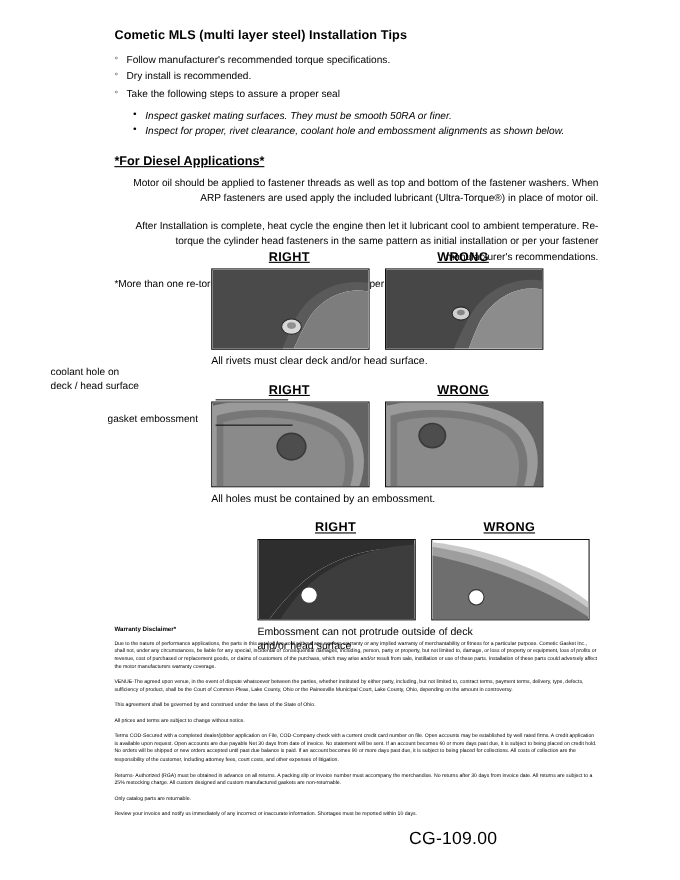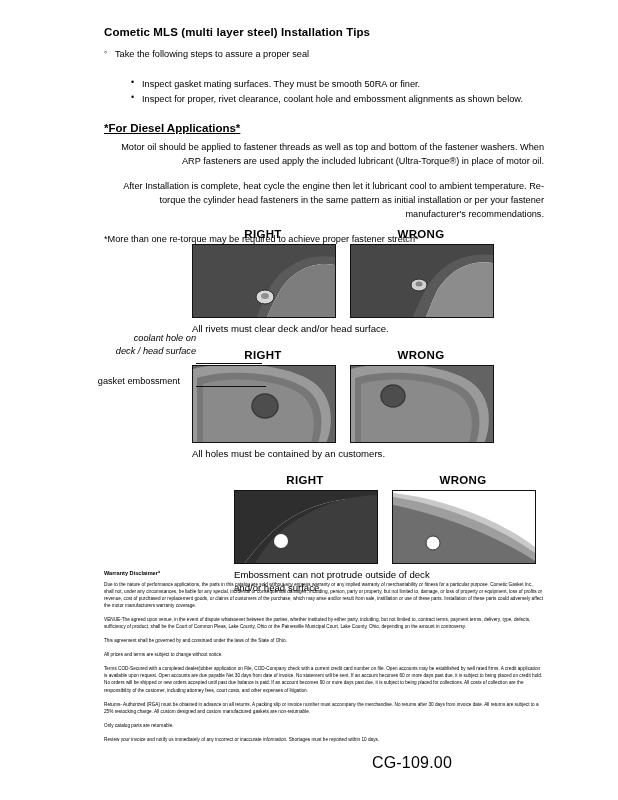--- a/index.html
+++ b/index.html
@@ -48,22 +48,23 @@
   }
   ul.bullets > li::before {
     content: "\25E6";
     position: absolute;
     left: 0;
     top: -1px;
     font-size: 9px;
   }
   ul.subbullets {
     list-style: none;
-    margin: 16px;
+    margin: 6px;
     padding: 0;
+    font-style: italic;
   }
   ul.subbullets > li {
     font-size: 9.2px;
     line-height: 1.55;
     position: relative;
     padding-left: 11px;
     margin-left: 11px;
   }
   ul.subbullets > li::before {
     content: "\2022";
@@ -93,20 +94,21 @@
   
   .figures {
     position: absolute;
     left: 192px;
     top: 228px;
     width: 300px;
   }
   .fig-row {
     display: flex;
     gap: 16px;
+    text-decoration: underline;
   }
   .fig-col {
     width: 142px;
   }
   .fig-label {
     font-size: 11.5px;
     font-weight: bold;
     text-align: center;
     margin-bottom: 4px;
     letter-spacing: 0.3px;
@@ -130,22 +132,21 @@
   .fig-caption.indent {
     margin-left: 42px;
   }
 
   
   .callouts {
     position: absolute;
     left: 46px;
     top: 332px;
     width: 150px;
-    text-align: right;
-    font-style: italic;
+    text-align: left;
   }
   .callout-line {
     font-size: 9.2px;
     line-height: 1.4;
   }
   .callout-2 {
     position: absolute;
     left: 30px;
     top: 376px;
     width: 150px;
@@ -186,20 +187,22 @@
 </style>
 </head>
 <body>
 
 <div class="page">
 
   <div class="content">
     <h1 class="title">Cometic MLS (multi layer steel) Installation Tips</h1>
 
     <ul class="bullets">
+      <li>Follow manufacturer's recommended torque specifications.</li>
+      <li>Dry install is recommended.</li>
       <li>Take the following steps to assure a proper seal</li>
     </ul>
     <ul class="subbullets">
       <li>Inspect gasket mating surfaces.  They must be smooth 50RA or finer.</li>
       <li>Inspect for proper, rivet clearance, coolant hole and embossment alignments as shown below.</li>
     </ul>
 
     <h2 class="subtitle">*For Diesel Applications*</h2>
     <p class="para">Motor oil should be applied to fastener threads as well as top and bottom of the fastener washers. When ARP fasteners are used apply the included lubricant (Ultra-Torque®) in place of motor oil.</p>
     <p class="para">After Installation is complete, heat cycle the engine then let it lubricant cool to ambient temperature. Re-torque the cylinder head fasteners in the same pattern as initial installation or per your fastener manufacturer's recommendations.</p>
@@ -259,21 +262,21 @@
             <rect x="0" y="0" width="142" height="76" fill="#636363"></rect>
             <path d="M-4,4 C30,-6 90,-4 120,16 C140,30 142,58 132,80 L-4,80 Z" fill="#9a9a9a"></path>
             <path d="M4,12 C32,3 86,5 112,22 C130,34 132,58 124,80 L4,80 Z" fill="#777777"></path>
             <path d="M10,18 C34,10 82,12 106,27 C122,38 124,58 117,80 L10,80 Z" fill="#8a8a8a"></path>
             <ellipse cx="42" cy="30" rx="12" ry="11" fill="#4d4d4d"></ellipse>
             <ellipse cx="42" cy="30" rx="12" ry="11" fill="none" stroke="#3a3a3a" stroke-width="1.5"></ellipse>
           </svg>
         </div>
       </div>
     </div>
-    <div class="fig-caption">All holes must be contained by an customers.</div>
+    <div class="fig-caption">All holes must be contained by an embossment.</div>
 
     <div class="fig-row" style="margin-left:42px;">
       <div class="fig-col">
         <div class="fig-label">RIGHT</div>
         <div class="fig-box">
           <svg width="142" height="72" viewBox="0 0 142 72">
             <rect x="0" y="0" width="142" height="72" fill="#ffffff"></rect>
             <path d="M0,0 L142,0 L142,8 C100,4 60,18 34,44 C22,56 14,66 10,72 L0,72 Z" fill="#2e2e2e"></path>
             <path d="M142,8 C100,4 60,18 34,44 C22,56 14,66 10,72 L142,72 Z" fill="#2e2e2e"></path>
             <path d="M142,4 C96,6 58,26 36,50 C28,60 22,68 20,72 L142,72 Z" fill="#3d3d3d"></path>

